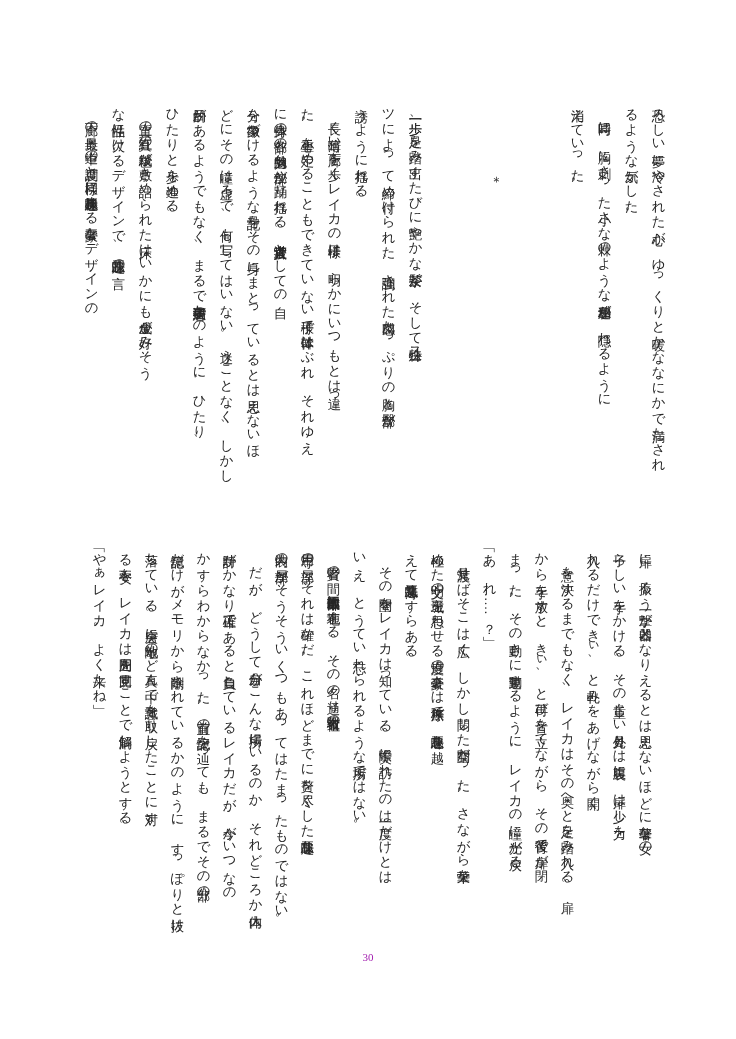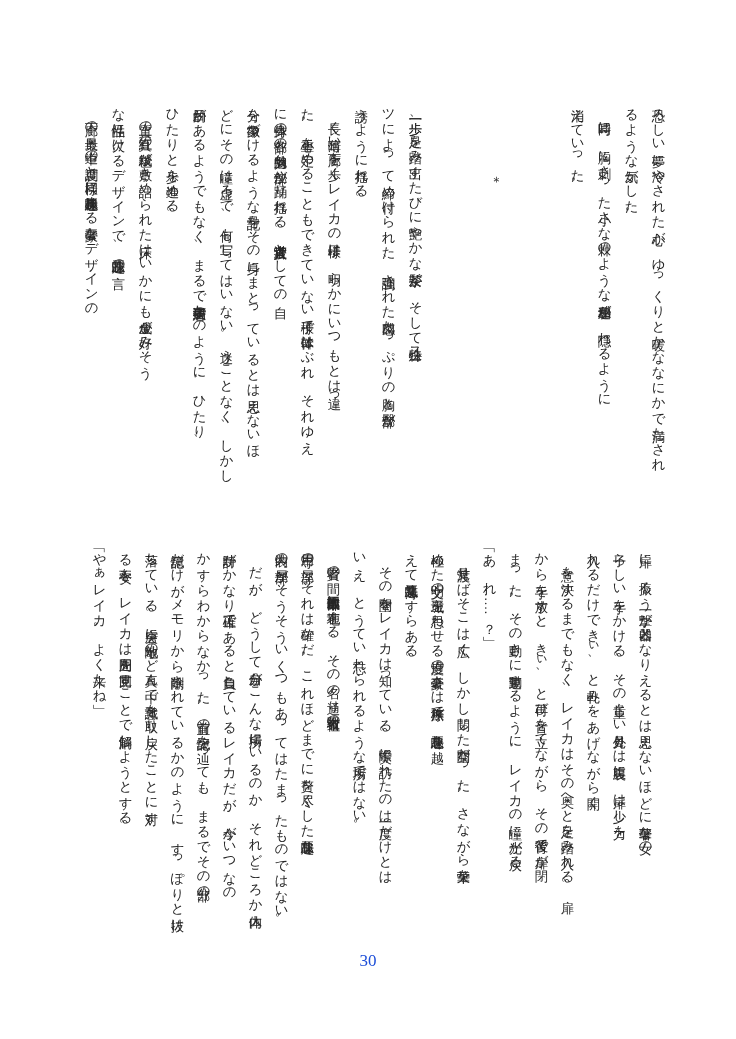--- a/index.html
+++ b/index.html
@@ -41,22 +41,22 @@
   }
   .sep {
     text-indent: 68px;
   }
   .page-number {
     position: absolute;
     top: 951px;
     left: 0;
     width: 736px;
     text-align: center;
-    font-size: 17px;
-    color: #1d4ed8;
+    font-size: 11px;
+    color: #a21caf;
   }
 </style>
 </head>
 <body>
 
 <div class="page">
 
   <div class="band band-upper">
 
   <p class="line">恐ろしい夢に冷やされた心が、ゆっくりと暖かななにかで満たされ</p>

